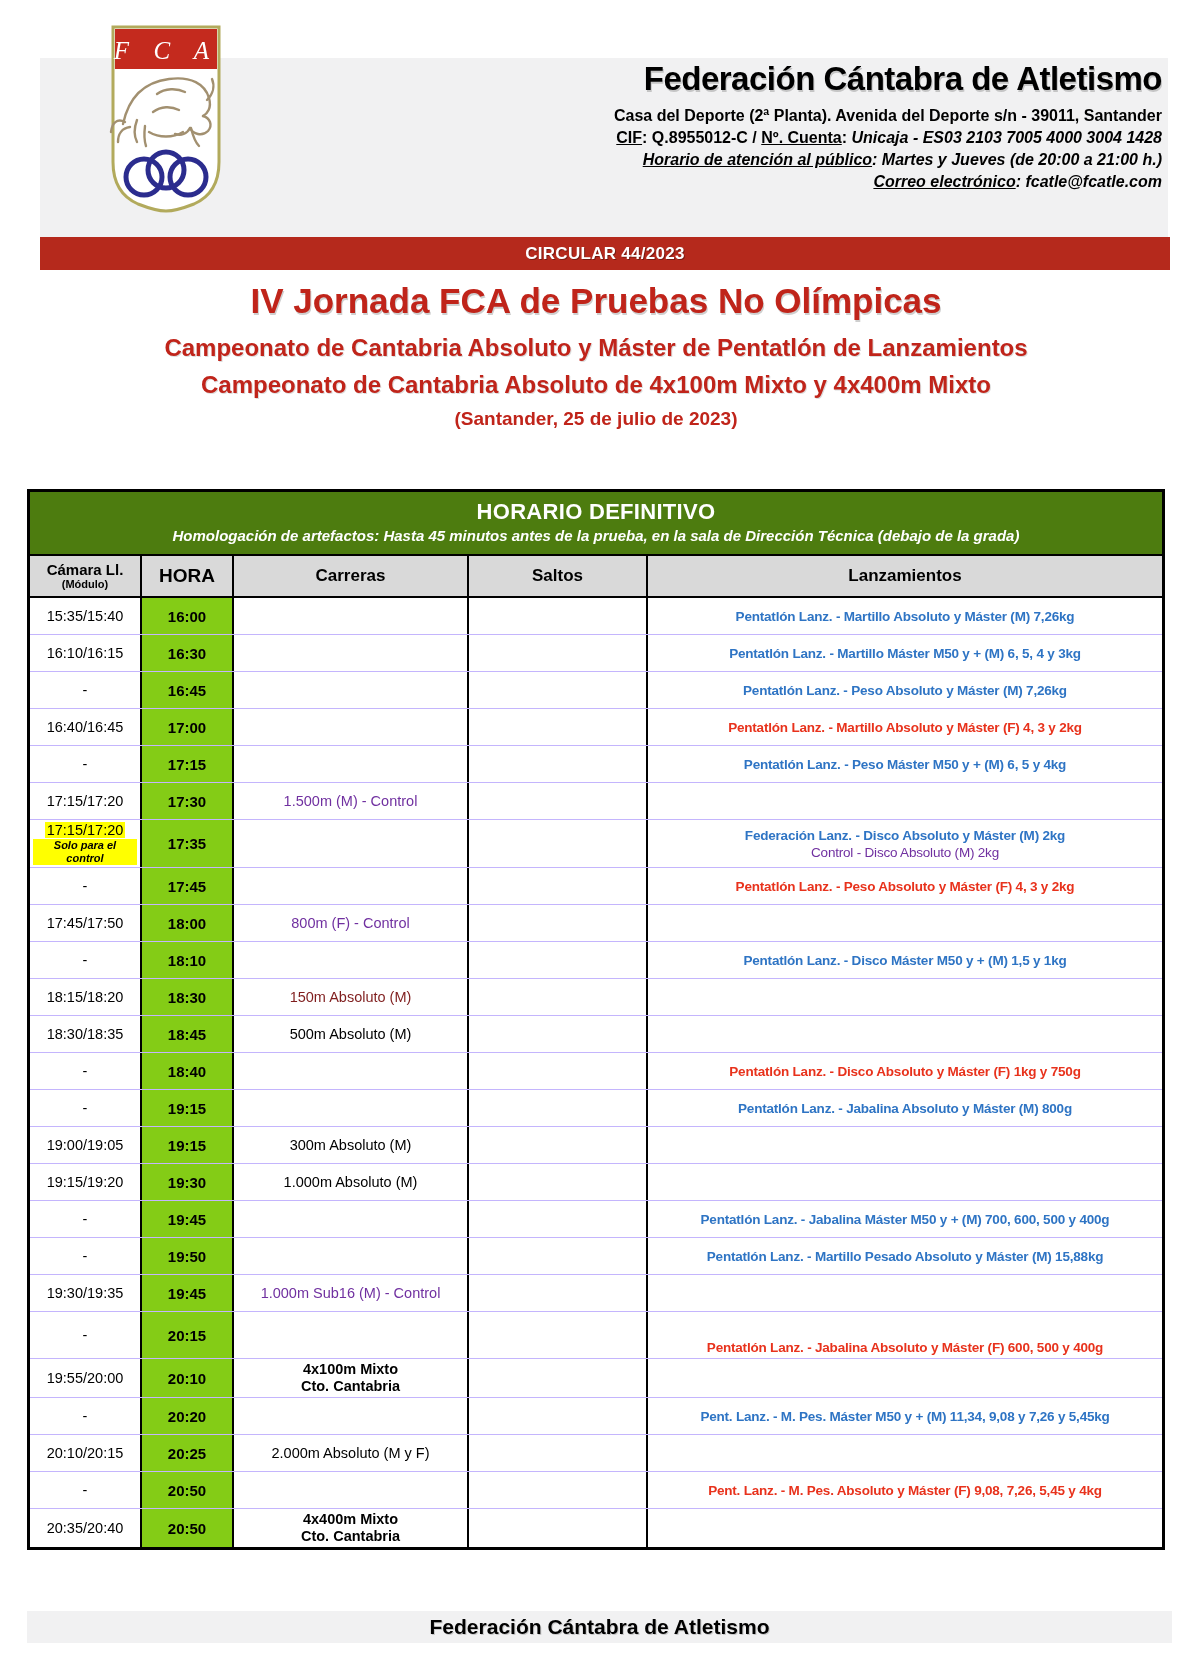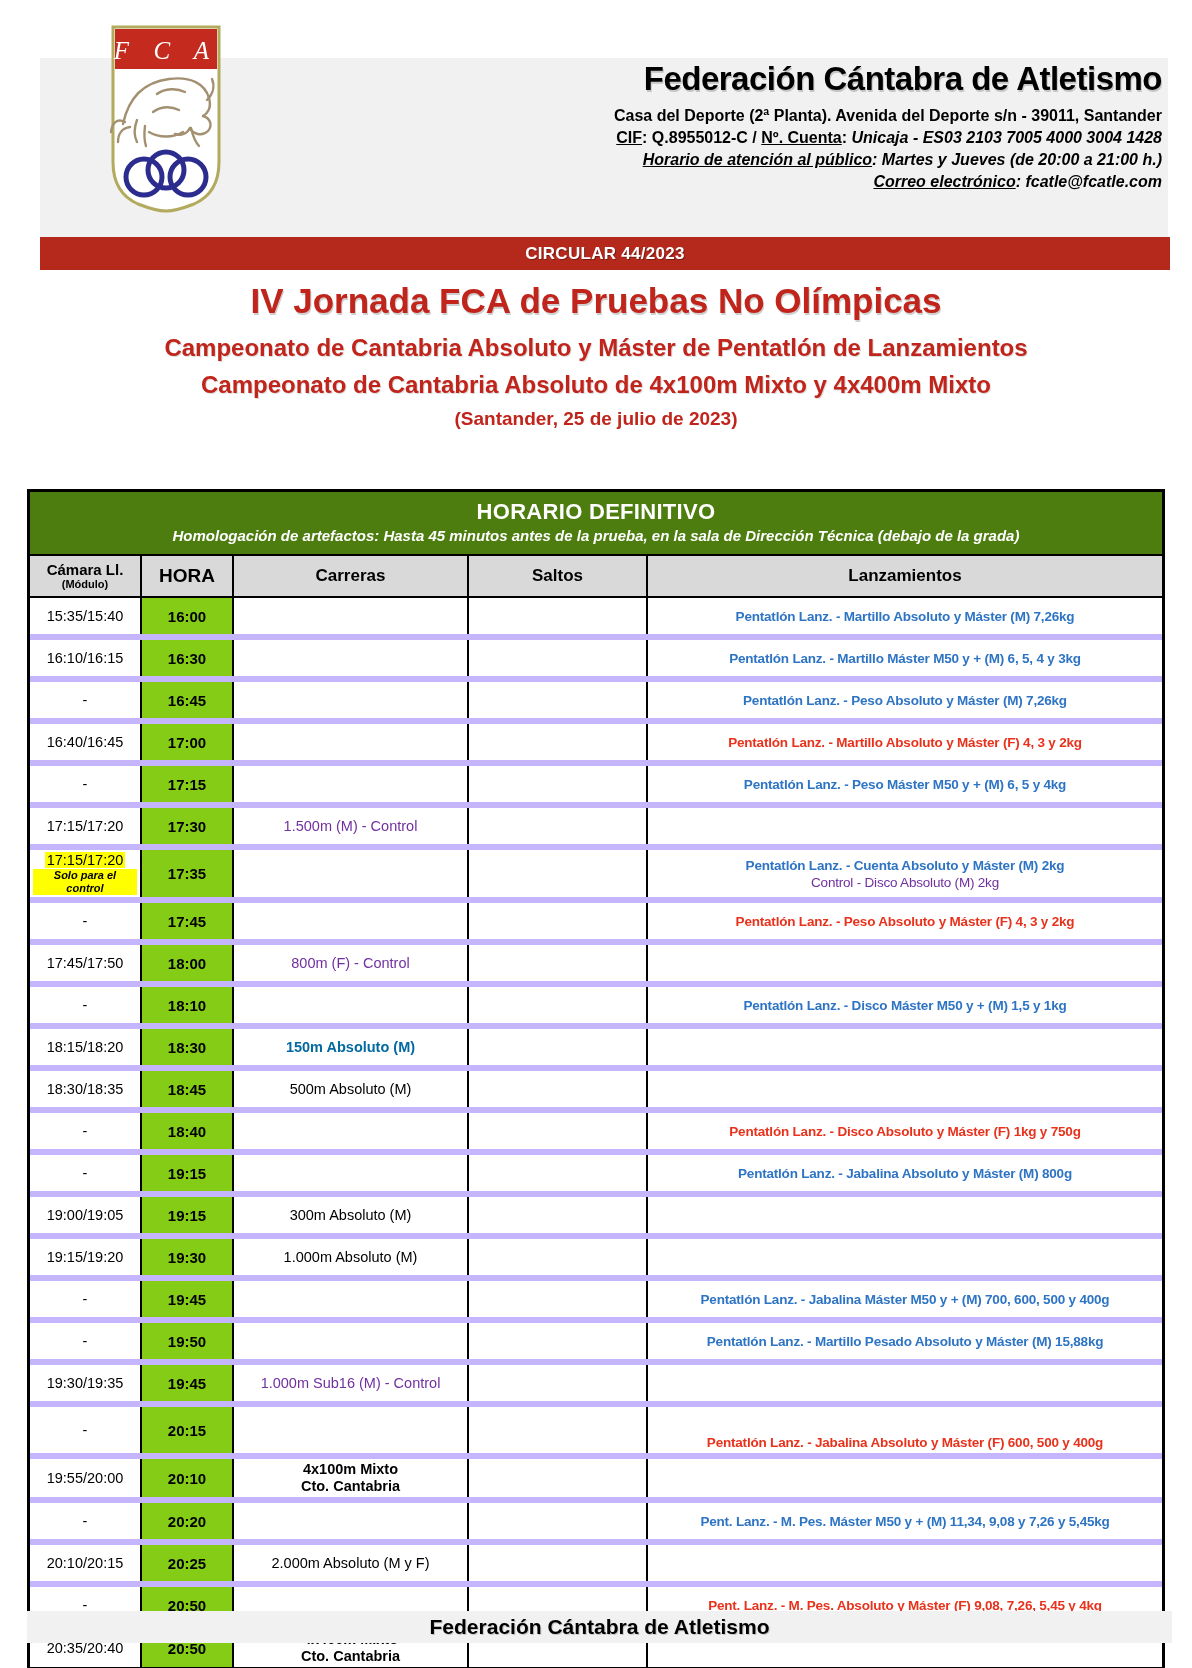--- a/index.html
+++ b/index.html
@@ -42,21 +42,21 @@
     border-right:2px solid #000; box-sizing:border-box;
     display:flex; flex-direction:column; align-items:center; justify-content:center;
     min-height:36px; padding:2px 3px; text-align:center;
   }
   .cell:last-child { border-right:none; }
   .thead .cell { min-height:40px; padding:3px 2px; }
   .h-cam1 { font-size:15px; font-weight:bold; line-height:16px; }
   .h-cam2 { font-size:11px; font-weight:bold; line-height:12px; }
   .h-hora { font-size:19px; font-weight:bold; }
   .h-col  { font-size:17px; font-weight:bold; }
-  .trow { border-bottom:6px solid #c4b5fd; background:#fff; }
+  .trow { border-bottom:1px solid #c4b5fd; background:#fff; }
   .trow:last-child { border-bottom:none; }
   .camara-col { font-size:14.5px; }
   .hora-col   { background:#84cc16; font-size:15px; font-weight:bold; }
   .entry { line-height:17px; }
   .entry.bold { font-weight:bold; }
   .carreras-col .entry { font-size:14.5px; }
   .lanz-col .entry { font-size:13.5px; white-space:nowrap; letter-spacing:-0.2px; }
   .hl { background:#ffff00; padding:0 2px; }
   .camnote { display:inline-block; font-size:11px; font-weight:bold; font-style:italic; line-height:13px; margin-top:1px; }
   
@@ -203,21 +203,21 @@
         </div>
         <div class="trow">
           <div class="cell camara-col">
             <span class="hl">17:15/17:20</span>
             <span class="camnote hl">Solo para el control</span>
           </div>
           <div class="cell hora-col">17:35</div>
           <div class="cell carreras-col"></div>
           <div class="cell saltos-col"></div>
           <div class="cell lanz-col">
-            <div class="entry bold" style="color: rgb(46, 116, 196);">Pentatlón Lanz. - Cuenta Absoluto y Máster (M) 2kg</div>
+            <div class="entry bold" style="color: rgb(46, 116, 196);">Federación Lanz. - Disco Absoluto y Máster (M) 2kg</div>
             <div class="entry" style="color: rgb(112, 48, 160);">Control - Disco Absoluto (M) 2kg</div>
           </div>
         </div>
         <div class="trow">
           <div class="cell camara-col">
             <span>-</span>
           </div>
           <div class="cell hora-col">17:45</div>
           <div class="cell carreras-col"></div>
           <div class="cell saltos-col"></div>
@@ -246,21 +246,21 @@
           <div class="cell lanz-col">
             <div class="entry bold" style="color: rgb(46, 116, 196);">Pentatlón Lanz. - Disco Máster M50 y + (M) 1,5 y 1kg</div>
           </div>
         </div>
         <div class="trow">
           <div class="cell camara-col">
             <span>18:15/18:20</span>
           </div>
           <div class="cell hora-col">18:30</div>
           <div class="cell carreras-col">
-            <div class="entry" style="color: #0369a1; font-weight: bold;">150m Absoluto (M)</div>
+            <div class="entry" style="color: #7f1d1d;">150m Absoluto (M)</div>
           </div>
           <div class="cell saltos-col"></div>
           <div class="cell lanz-col"></div>
         </div>
         <div class="trow">
           <div class="cell camara-col">
             <span>18:30/18:35</span>
           </div>
           <div class="cell hora-col">18:45</div>
           <div class="cell carreras-col">

